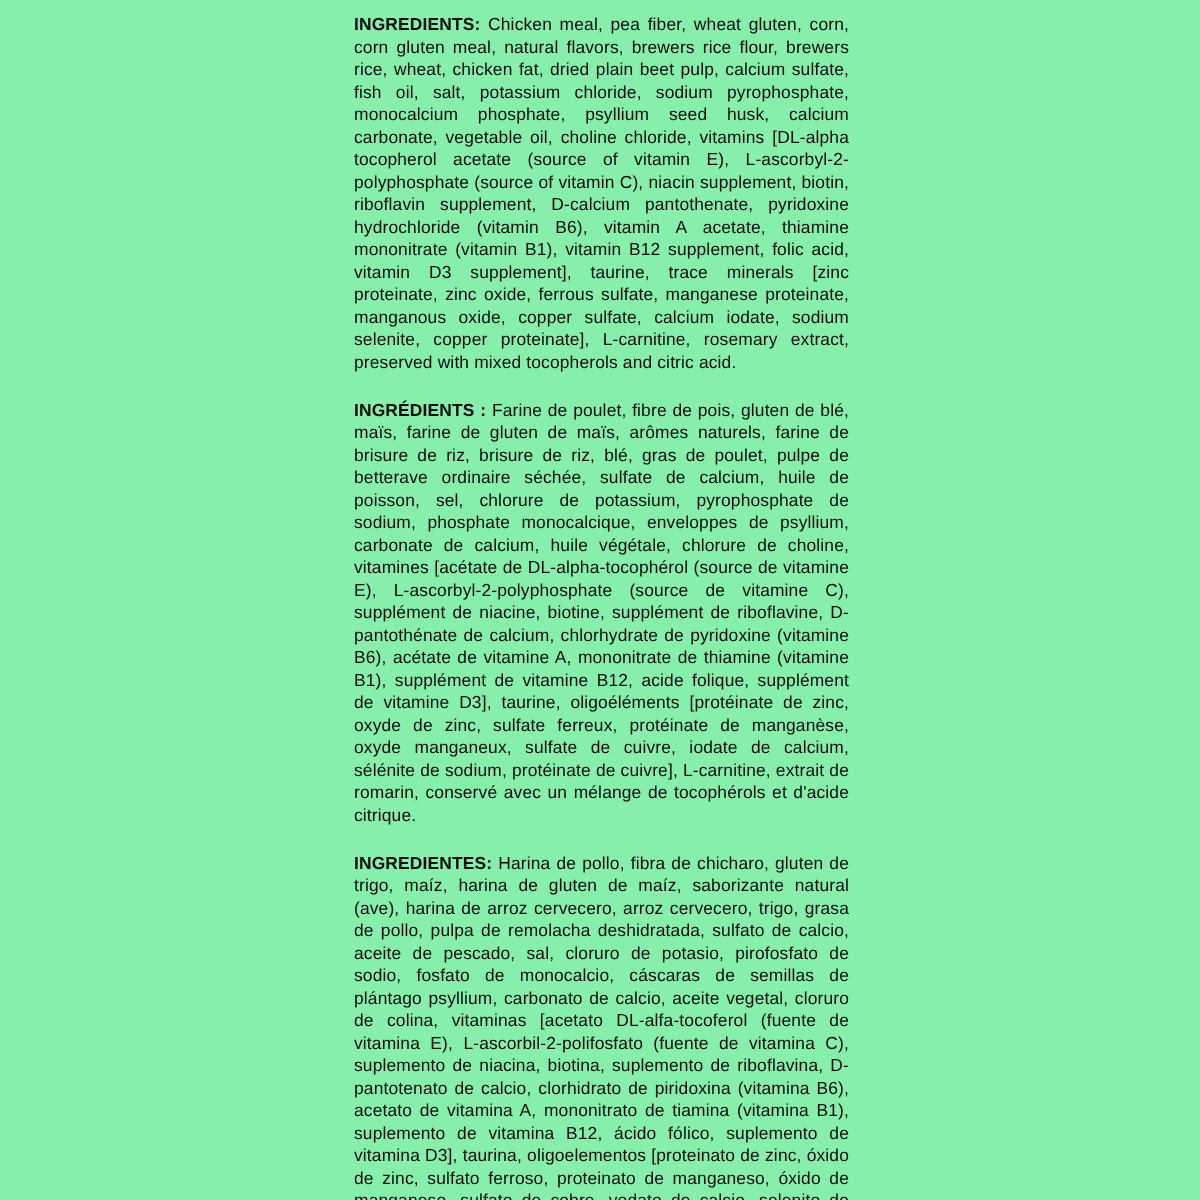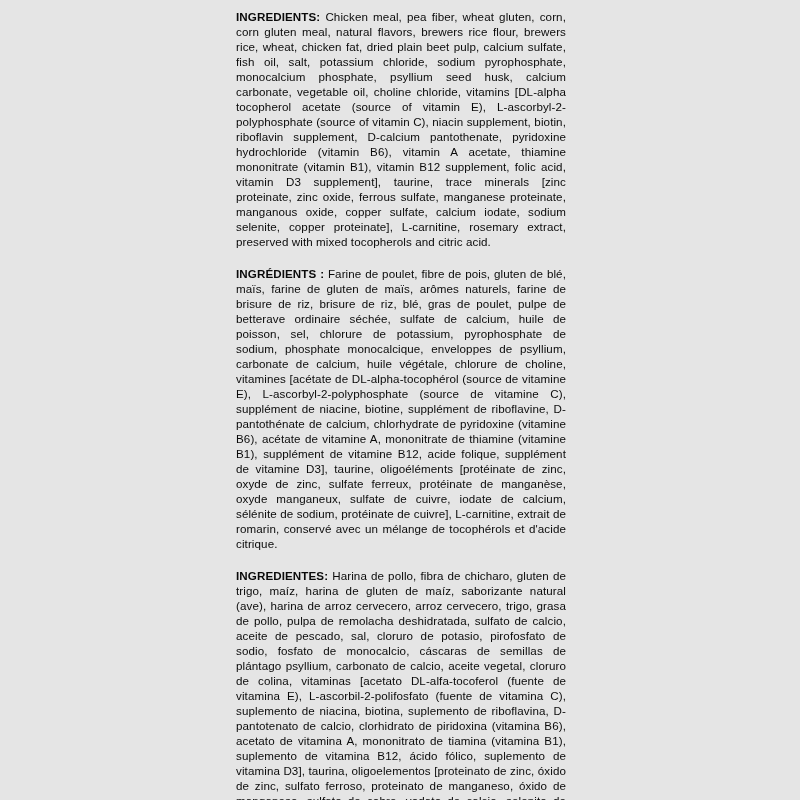--- a/index.html
+++ b/index.html
@@ -7,21 +7,21 @@
     padding: 0;
     background: #ffffff;
     width: 800px;
     height: 800px;
     overflow: hidden;
   }
   .label-page {
     position: relative;
     width: 800px;
     height: 800px;
-    background: #e5e5e5;
+    background: #86efac;
     font-family: "Liberation Sans", "DejaVu Sans", sans-serif;
     color: #0a0a0a;
   }
   .ingredients-column {
     position: absolute;
     left: 236px;
     top: 9px;
     width: 330px;
   }
   .ingredients-section {

